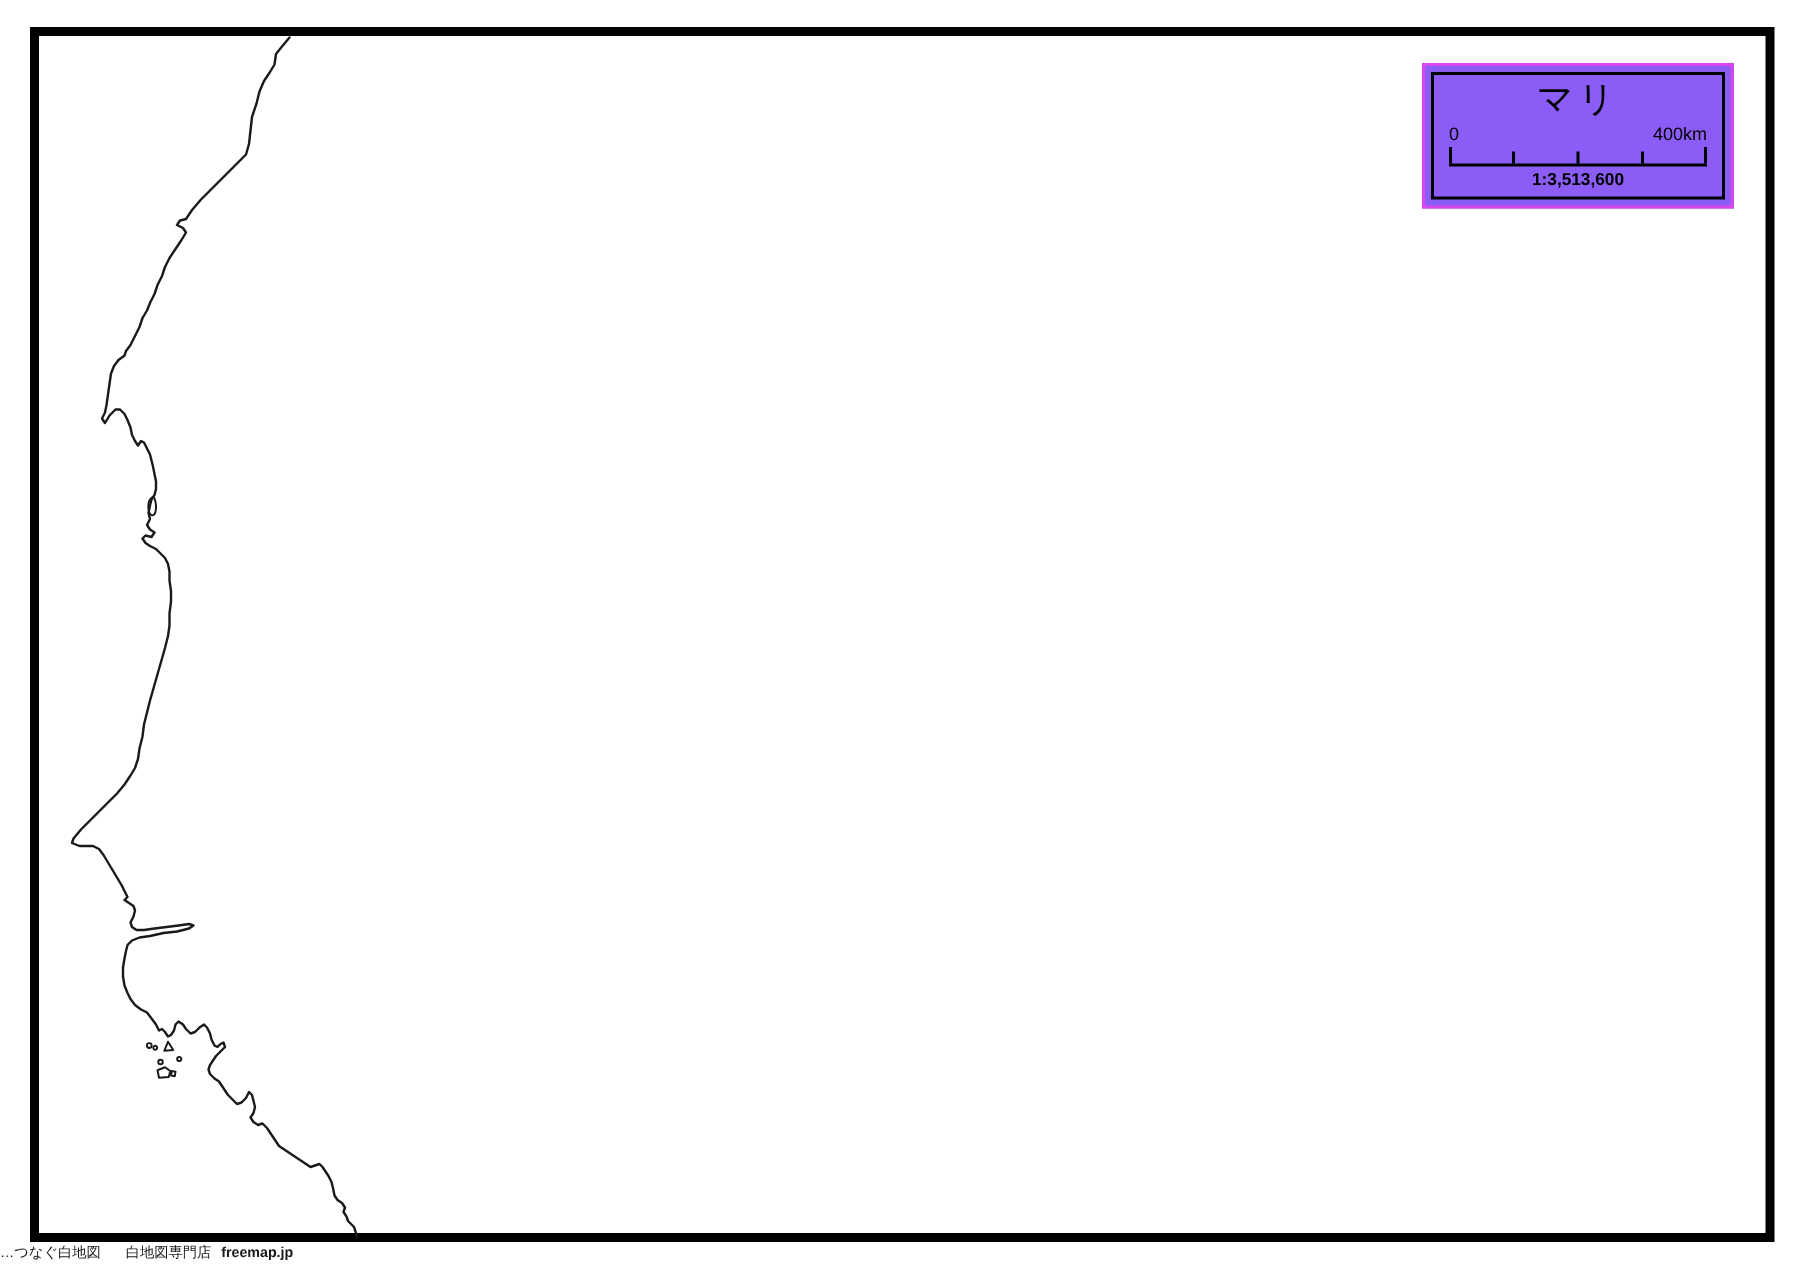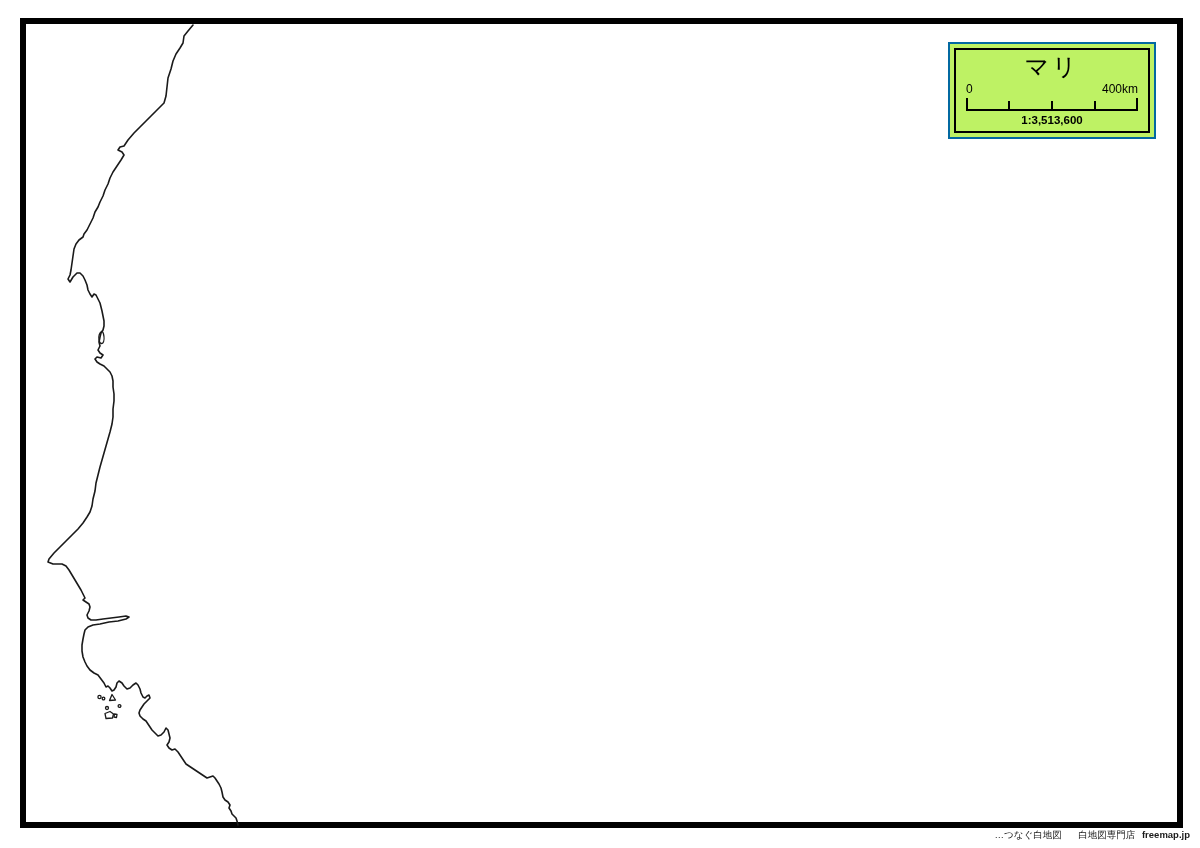--- a/index.html
+++ b/index.html
@@ -45,23 +45,23 @@
   svg.map-canvas path.island {
     stroke-width: 1.3;
   }
   
   .legend-box {
     position: absolute;
     left: 948px;
     top: 42px;
     width: 208px;
     height: 97px;
-    border: 2px solid #0369a1;
+    border: 2px solid #d946ef;
     box-sizing: border-box;
-    background: #bef264;
+    background: #8b5cf6;
   }
   .legend-inner {
     position: absolute;
     left: 4px;
     top: 4px;
     right: 4px;
     bottom: 4px;
     border: 2px solid #000000;
     box-sizing: border-box;
     padding: 2px 10px 0 10px;
@@ -107,21 +107,21 @@
     color: #000000;
     margin-top: 3px;
     font-weight: bold;
   }
   
   .credit {
     position: absolute;
     left: 0;
     right: 10px;
     top: 829px;
-    text-align: right;
+    text-align: left;
     font-size: 9.5px;
     color: #1a1a1a;
     white-space: nowrap;
   }
   .credit .shop { margin-left: 14px; }
   .credit .site { font-weight: bold; margin-left: 4px; }
 </style>
 </head>
 <body>
 

